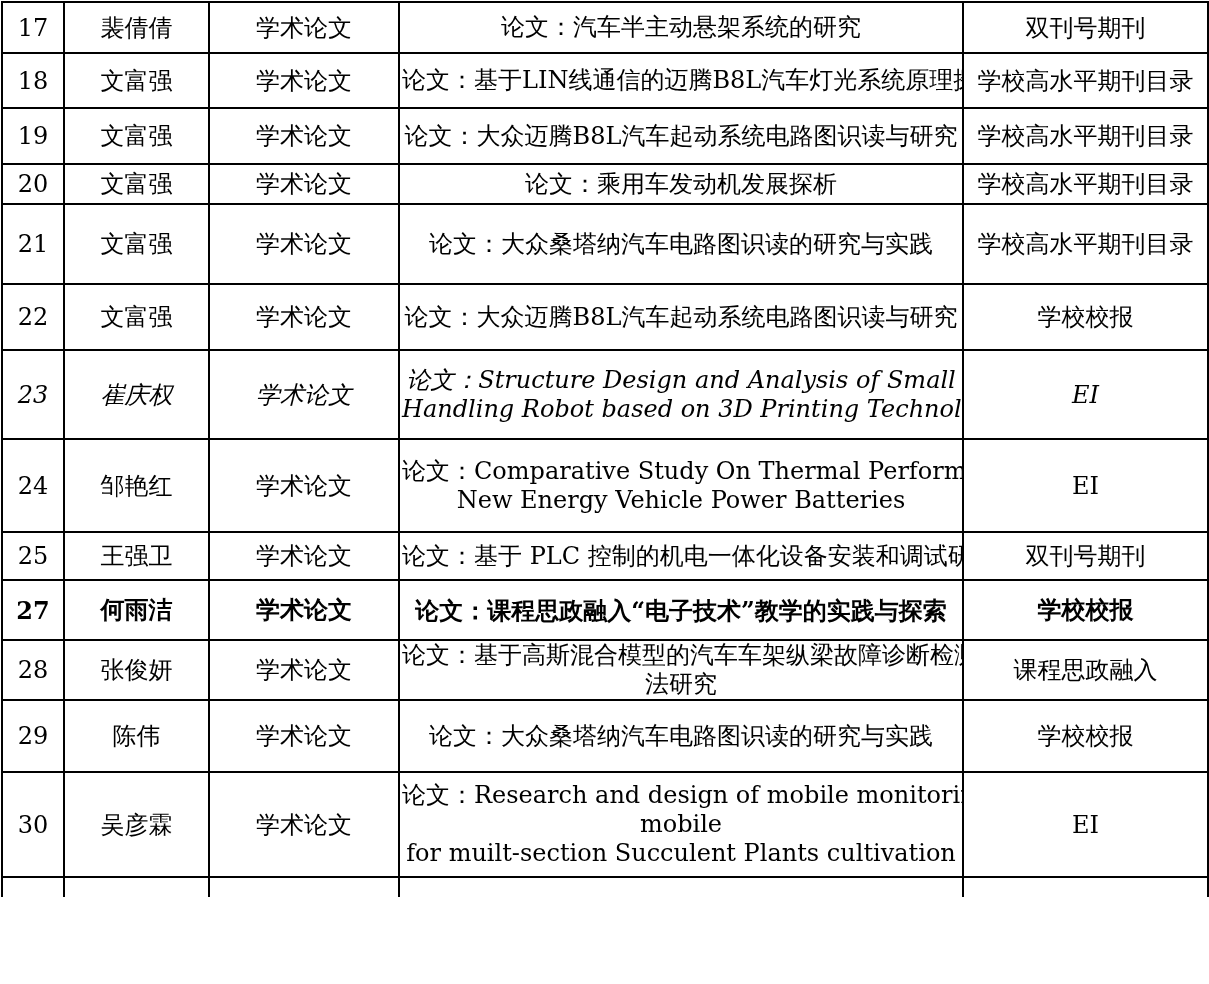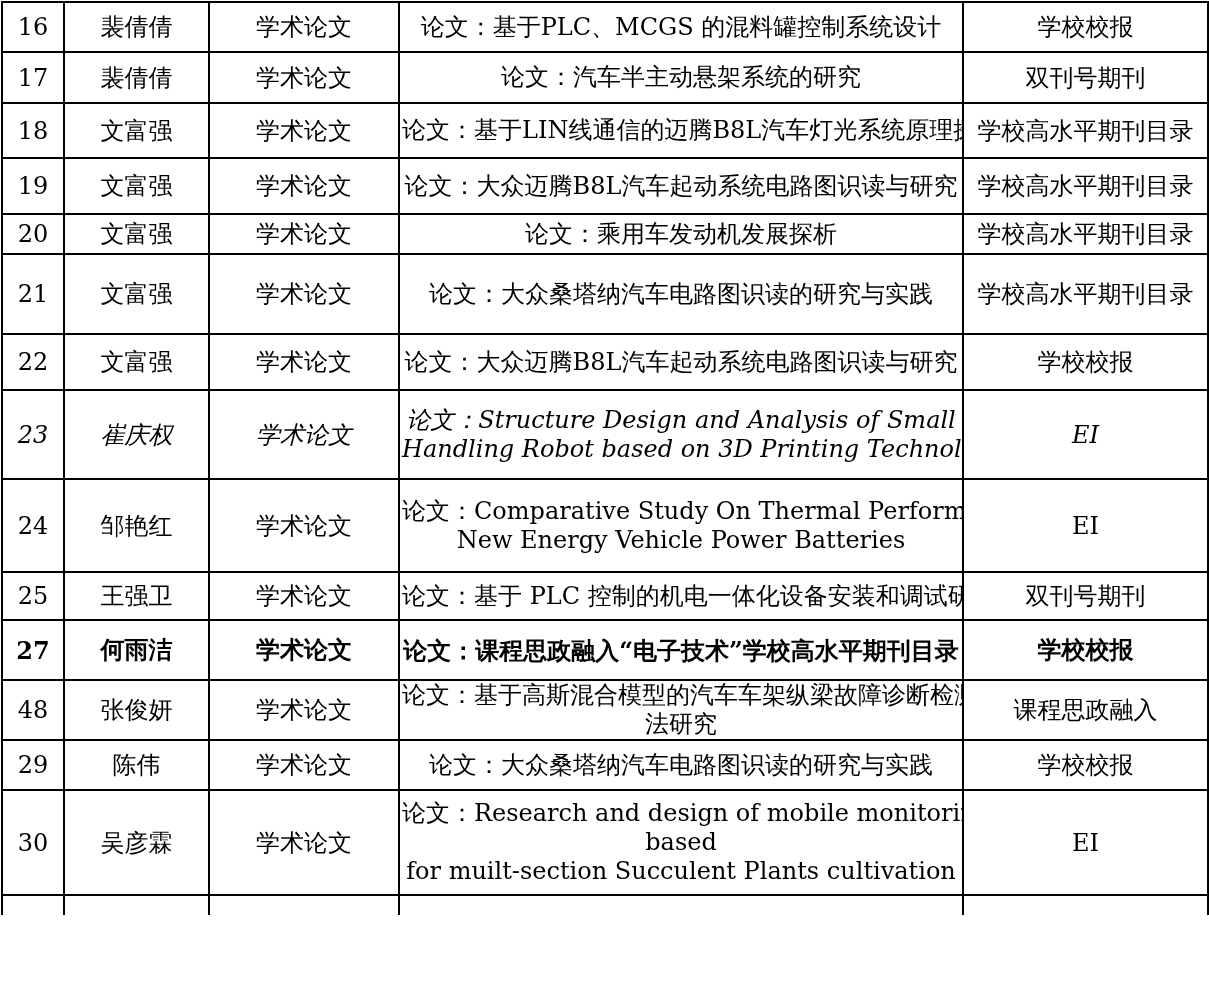--- a/index.html
+++ b/index.html
@@ -54,29 +54,20 @@
 <div id="page">
   <table class="pub-table">
     <colgroup>
       <col style="width:62px">
       <col style="width:145px">
       <col style="width:190px">
       <col style="width:564px">
       <col style="width:245px">
     </colgroup>
     <tbody id="table-body">
-        <tr style="height: 50px;">
-          <td class="cell-number">16</td>
-          <td class="cell-author">裴倩倩</td>
-          <td class="cell-type">学术论文</td>
-          <td class="cell-title">
-            <div class="title-line">论文：基于PLC、MCGS 的混料罐控制系统设计</div>
-          </td>
-          <td class="cell-venue">学校校报</td>
-        </tr>
         <tr style="height: 51px; margin-top: 32px;">
           <td class="cell-number">17</td>
           <td class="cell-author">裴倩倩</td>
           <td class="cell-type">学术论文</td>
           <td class="cell-title">
             <div class="title-line">论文：汽车半主动悬架系统的研究</div>
           </td>
           <td class="cell-venue">双刊号期刊</td>
         </tr>
         <tr style="height: 55px;">
@@ -108,21 +99,21 @@
         </tr>
         <tr style="height: 80px;">
           <td class="cell-number">21</td>
           <td class="cell-author">文富强</td>
           <td class="cell-type">学术论文</td>
           <td class="cell-title">
             <div class="title-line">论文：大众桑塔纳汽车电路图识读的研究与实践</div>
           </td>
           <td class="cell-venue">学校高水平期刊目录</td>
         </tr>
-        <tr style="height: 56px;">
+        <tr style="height: 66px;">
           <td class="cell-number">22</td>
           <td class="cell-author">文富强</td>
           <td class="cell-type">学术论文</td>
           <td class="cell-title">
             <div class="title-line">论文：大众迈腾B8L汽车起动系统电路图识读与研究</div>
           </td>
           <td class="cell-venue">学校校报</td>
         </tr>
         <tr style="height: 89px; font-style: italic;">
           <td class="cell-number">23</td>
@@ -151,50 +142,50 @@
           <td class="cell-title">
             <div class="title-line">论文：基于 PLC 控制的机电一体化设备安装和调试研究</div>
           </td>
           <td class="cell-venue">双刊号期刊</td>
         </tr>
         <tr style="height: 60px; font-weight: bold;">
           <td class="cell-number">27</td>
           <td class="cell-author">何雨洁</td>
           <td class="cell-type">学术论文</td>
           <td class="cell-title">
-            <div class="title-line">论文：课程思政融入“电子技术”学校高水平期刊目录</div>
+            <div class="title-line">论文：课程思政融入“电子技术”教学的实践与探索</div>
           </td>
           <td class="cell-venue">学校校报</td>
         </tr>
         <tr style="height: 60px;">
-          <td class="cell-number">48</td>
+          <td class="cell-number">28</td>
           <td class="cell-author">张俊妍</td>
           <td class="cell-type">学术论文</td>
           <td class="cell-title">
             <div class="title-line">论文：基于高斯混合模型的汽车车架纵梁故障诊断检测方</div>
             <div class="title-line">法研究</div>
           </td>
           <td class="cell-venue">课程思政融入</td>
         </tr>
-        <tr style="height: 50px; padding-left: 48px;">
+        <tr style="height: 72px; padding-left: 48px;">
           <td class="cell-number">29</td>
           <td class="cell-author">陈伟</td>
           <td class="cell-type">学术论文</td>
           <td class="cell-title">
             <div class="title-line">论文：大众桑塔纳汽车电路图识读的研究与实践</div>
           </td>
           <td class="cell-venue">学校校报</td>
         </tr>
         <tr style="height: 105px;">
           <td class="cell-number">30</td>
           <td class="cell-author">吴彦霖</td>
           <td class="cell-type">学术论文</td>
           <td class="cell-title">
             <div class="title-line">论文：Research and design of mobile monitoring</div>
-            <div class="title-line">based</div>
+            <div class="title-line">mobile</div>
             <div class="title-line">for muilt-section Succulent Plants cultivation</div>
           </td>
           <td class="cell-venue">EI</td>
         </tr>
         <tr class="partial-row" style="height: 20px;">
           <td></td>
           <td></td>
           <td></td>
           <td></td>
           <td></td>

